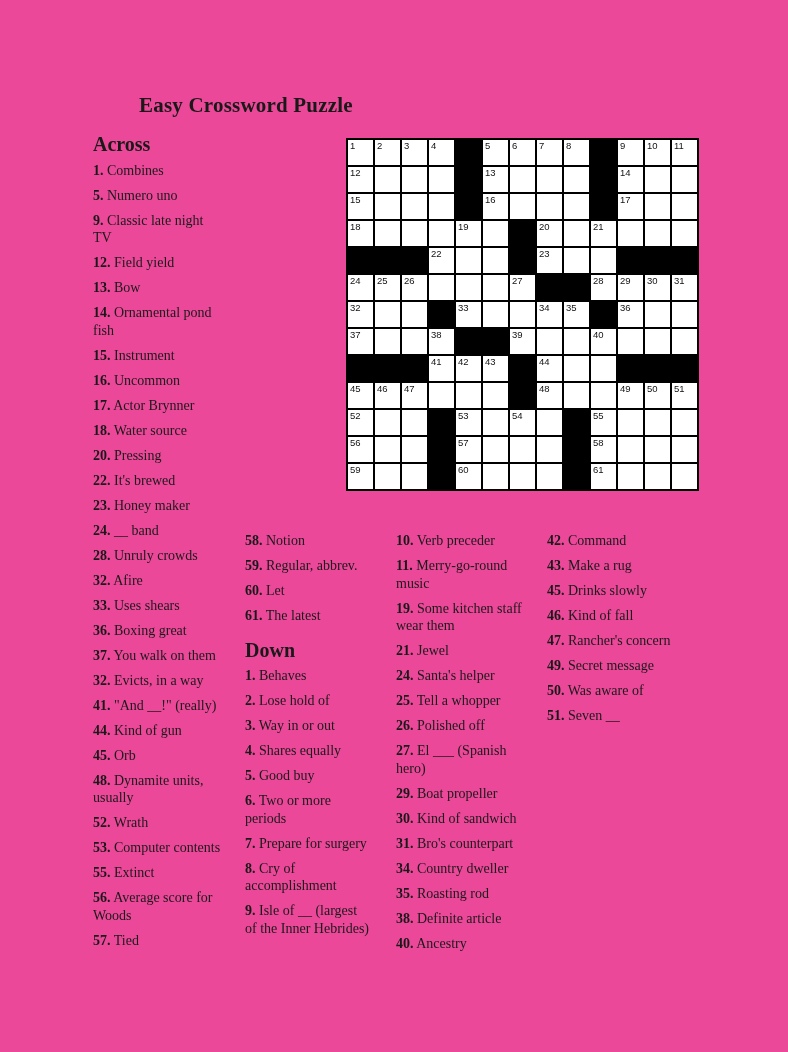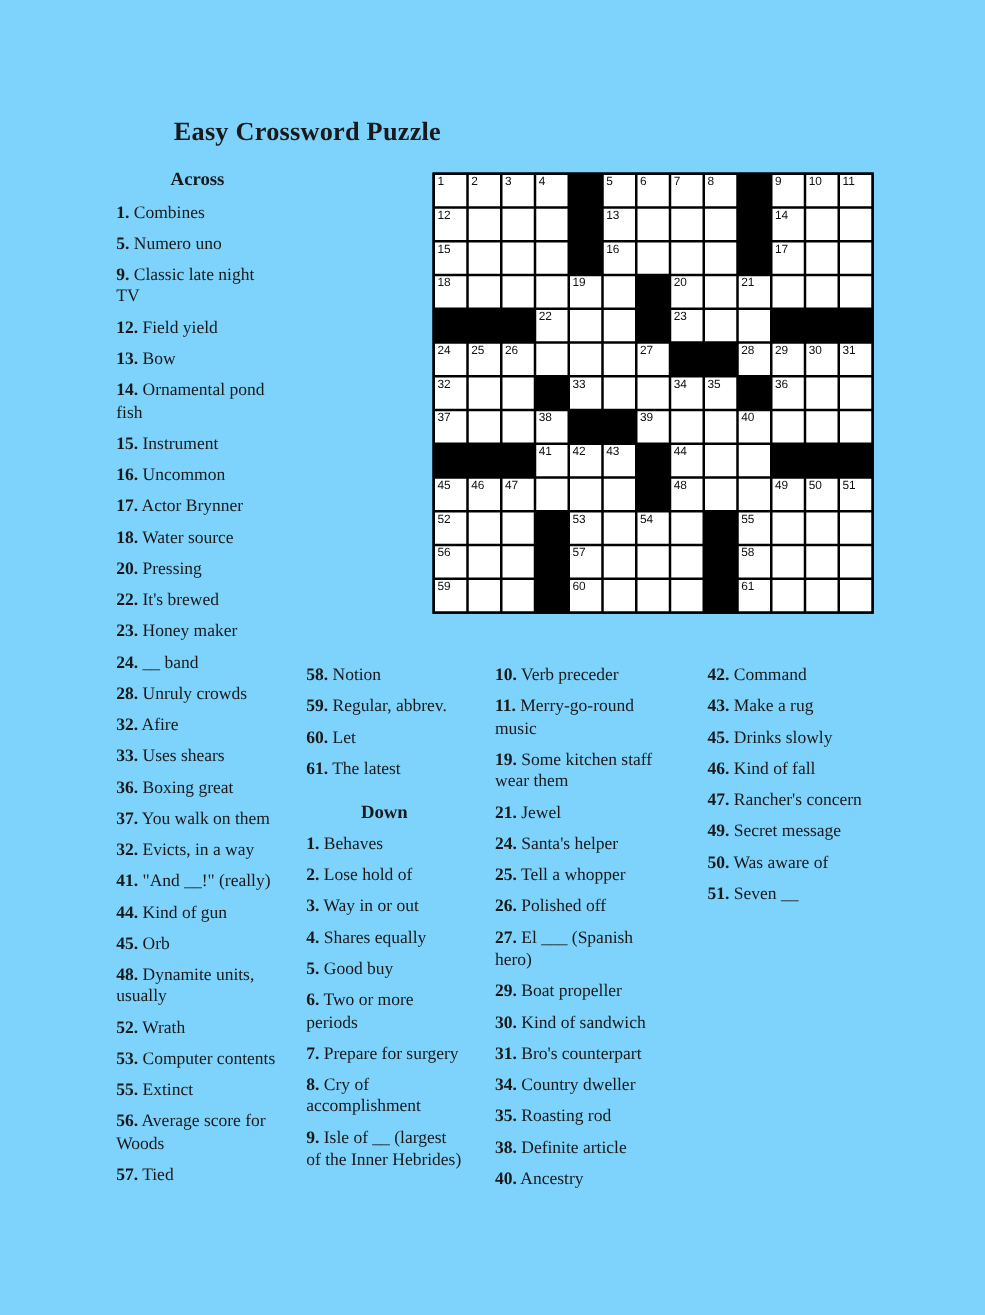--- a/index.html
+++ b/index.html
@@ -1,38 +1,37 @@
 <!DOCTYPE html>
 <html><head>
 <meta charset="utf-8">
 <style>
   * { margin:0; padding:0; box-sizing:border-box; }
   html,body { background:#ffffff; }
   .page {
     position:relative;
     width:788px; height:1052px;
-    background:#7dd3fc;
+    background:#ec4899;
     font-family:"Liberation Serif", serif;
     color:#191919;
     overflow:hidden;
   }
   .title {
     position:absolute; left:139px; top:95px;
     font-size:21px; font-weight:700; line-height:21px;
     letter-spacing:0.2px; white-space:nowrap;
   }
   .clue-col { position:absolute; }
   #col1 { left:93px;  top:136px; width:130px; }
   #col2 { left:245px; top:532px; width:125px; }
   #col3 { left:396px; top:532px; width:134px; }
-  #col4 { left:566px; top:532px; width:140px; }
+  #col4 { left:547px; top:532px; width:140px; }
   .section-header {
-    font-weight:700; font-size:15px; line-height:17.5px;
+    font-weight:700; font-size:20px; line-height:17.5px;
     margin:0 0 8px 0;
-    text-align:center;
   }
   .section-header.gap-above { margin-top:17px; }
   .clue {
     font-size:14px; line-height:17.5px;
     margin:0 0 7.5px 0;
   }
   .clue b { font-weight:700; }
   .grid {
     position:absolute; left:346px; top:138px;
     width:353px; height:353px;

